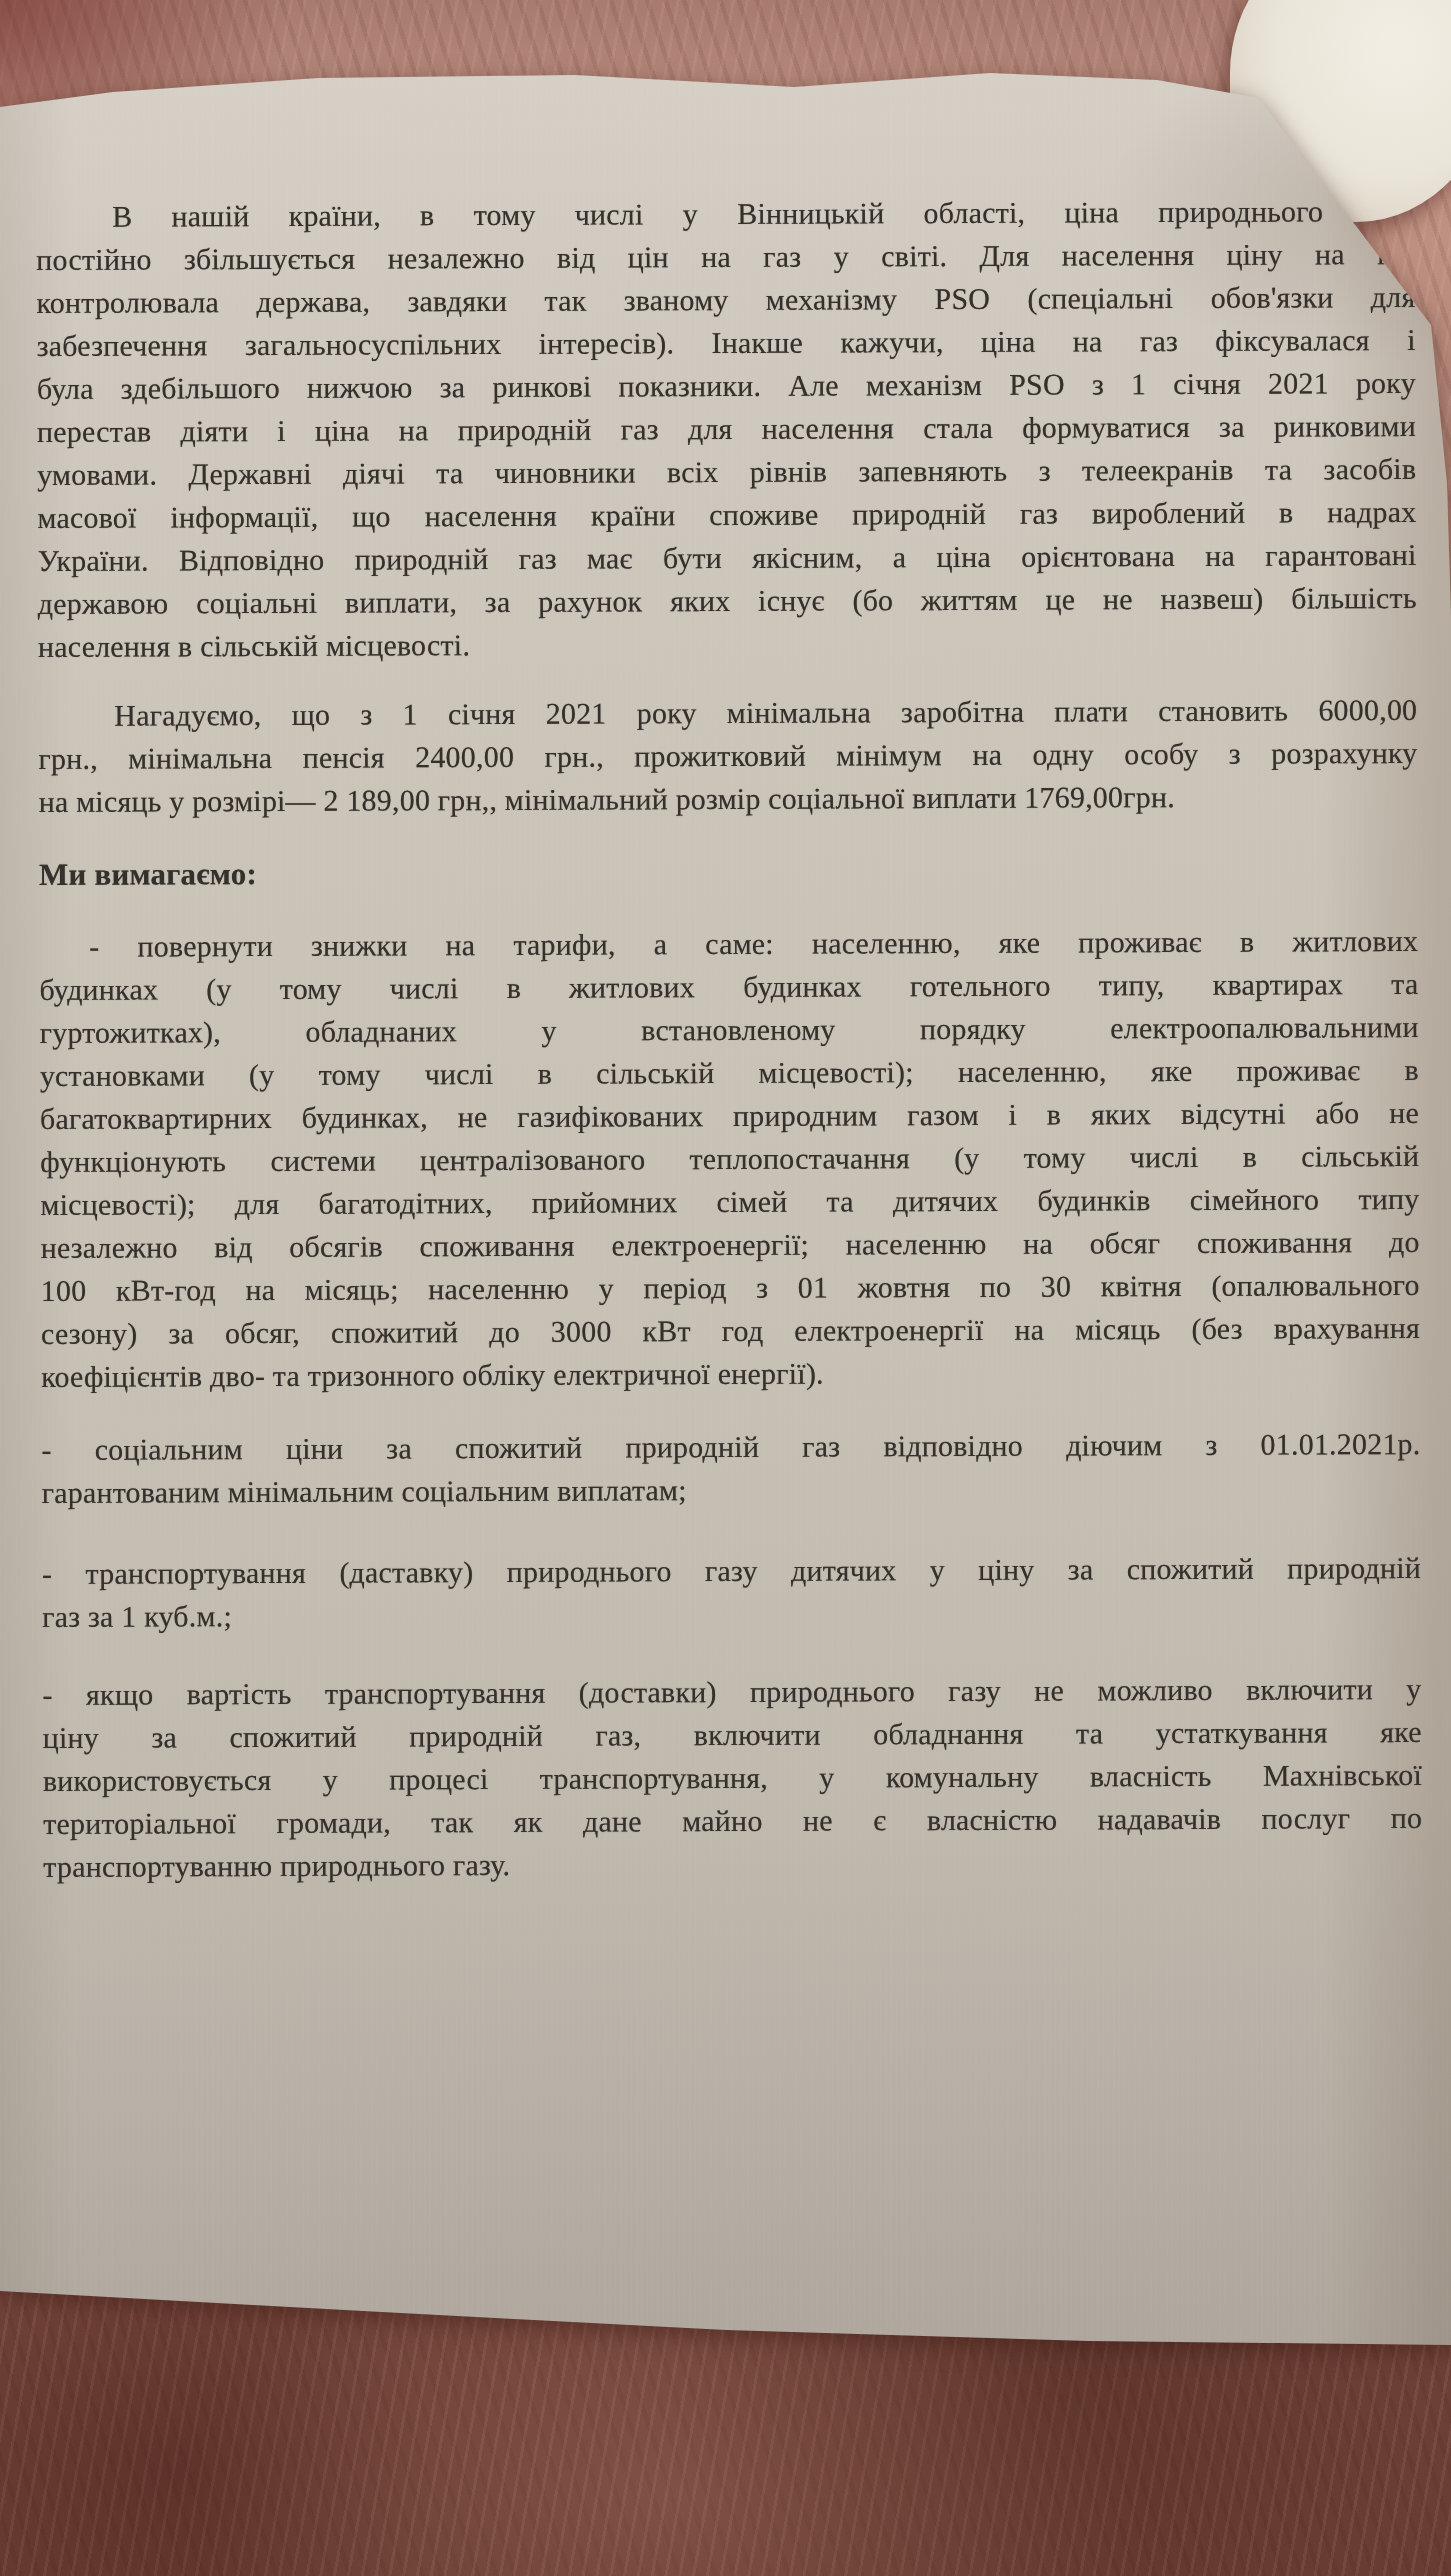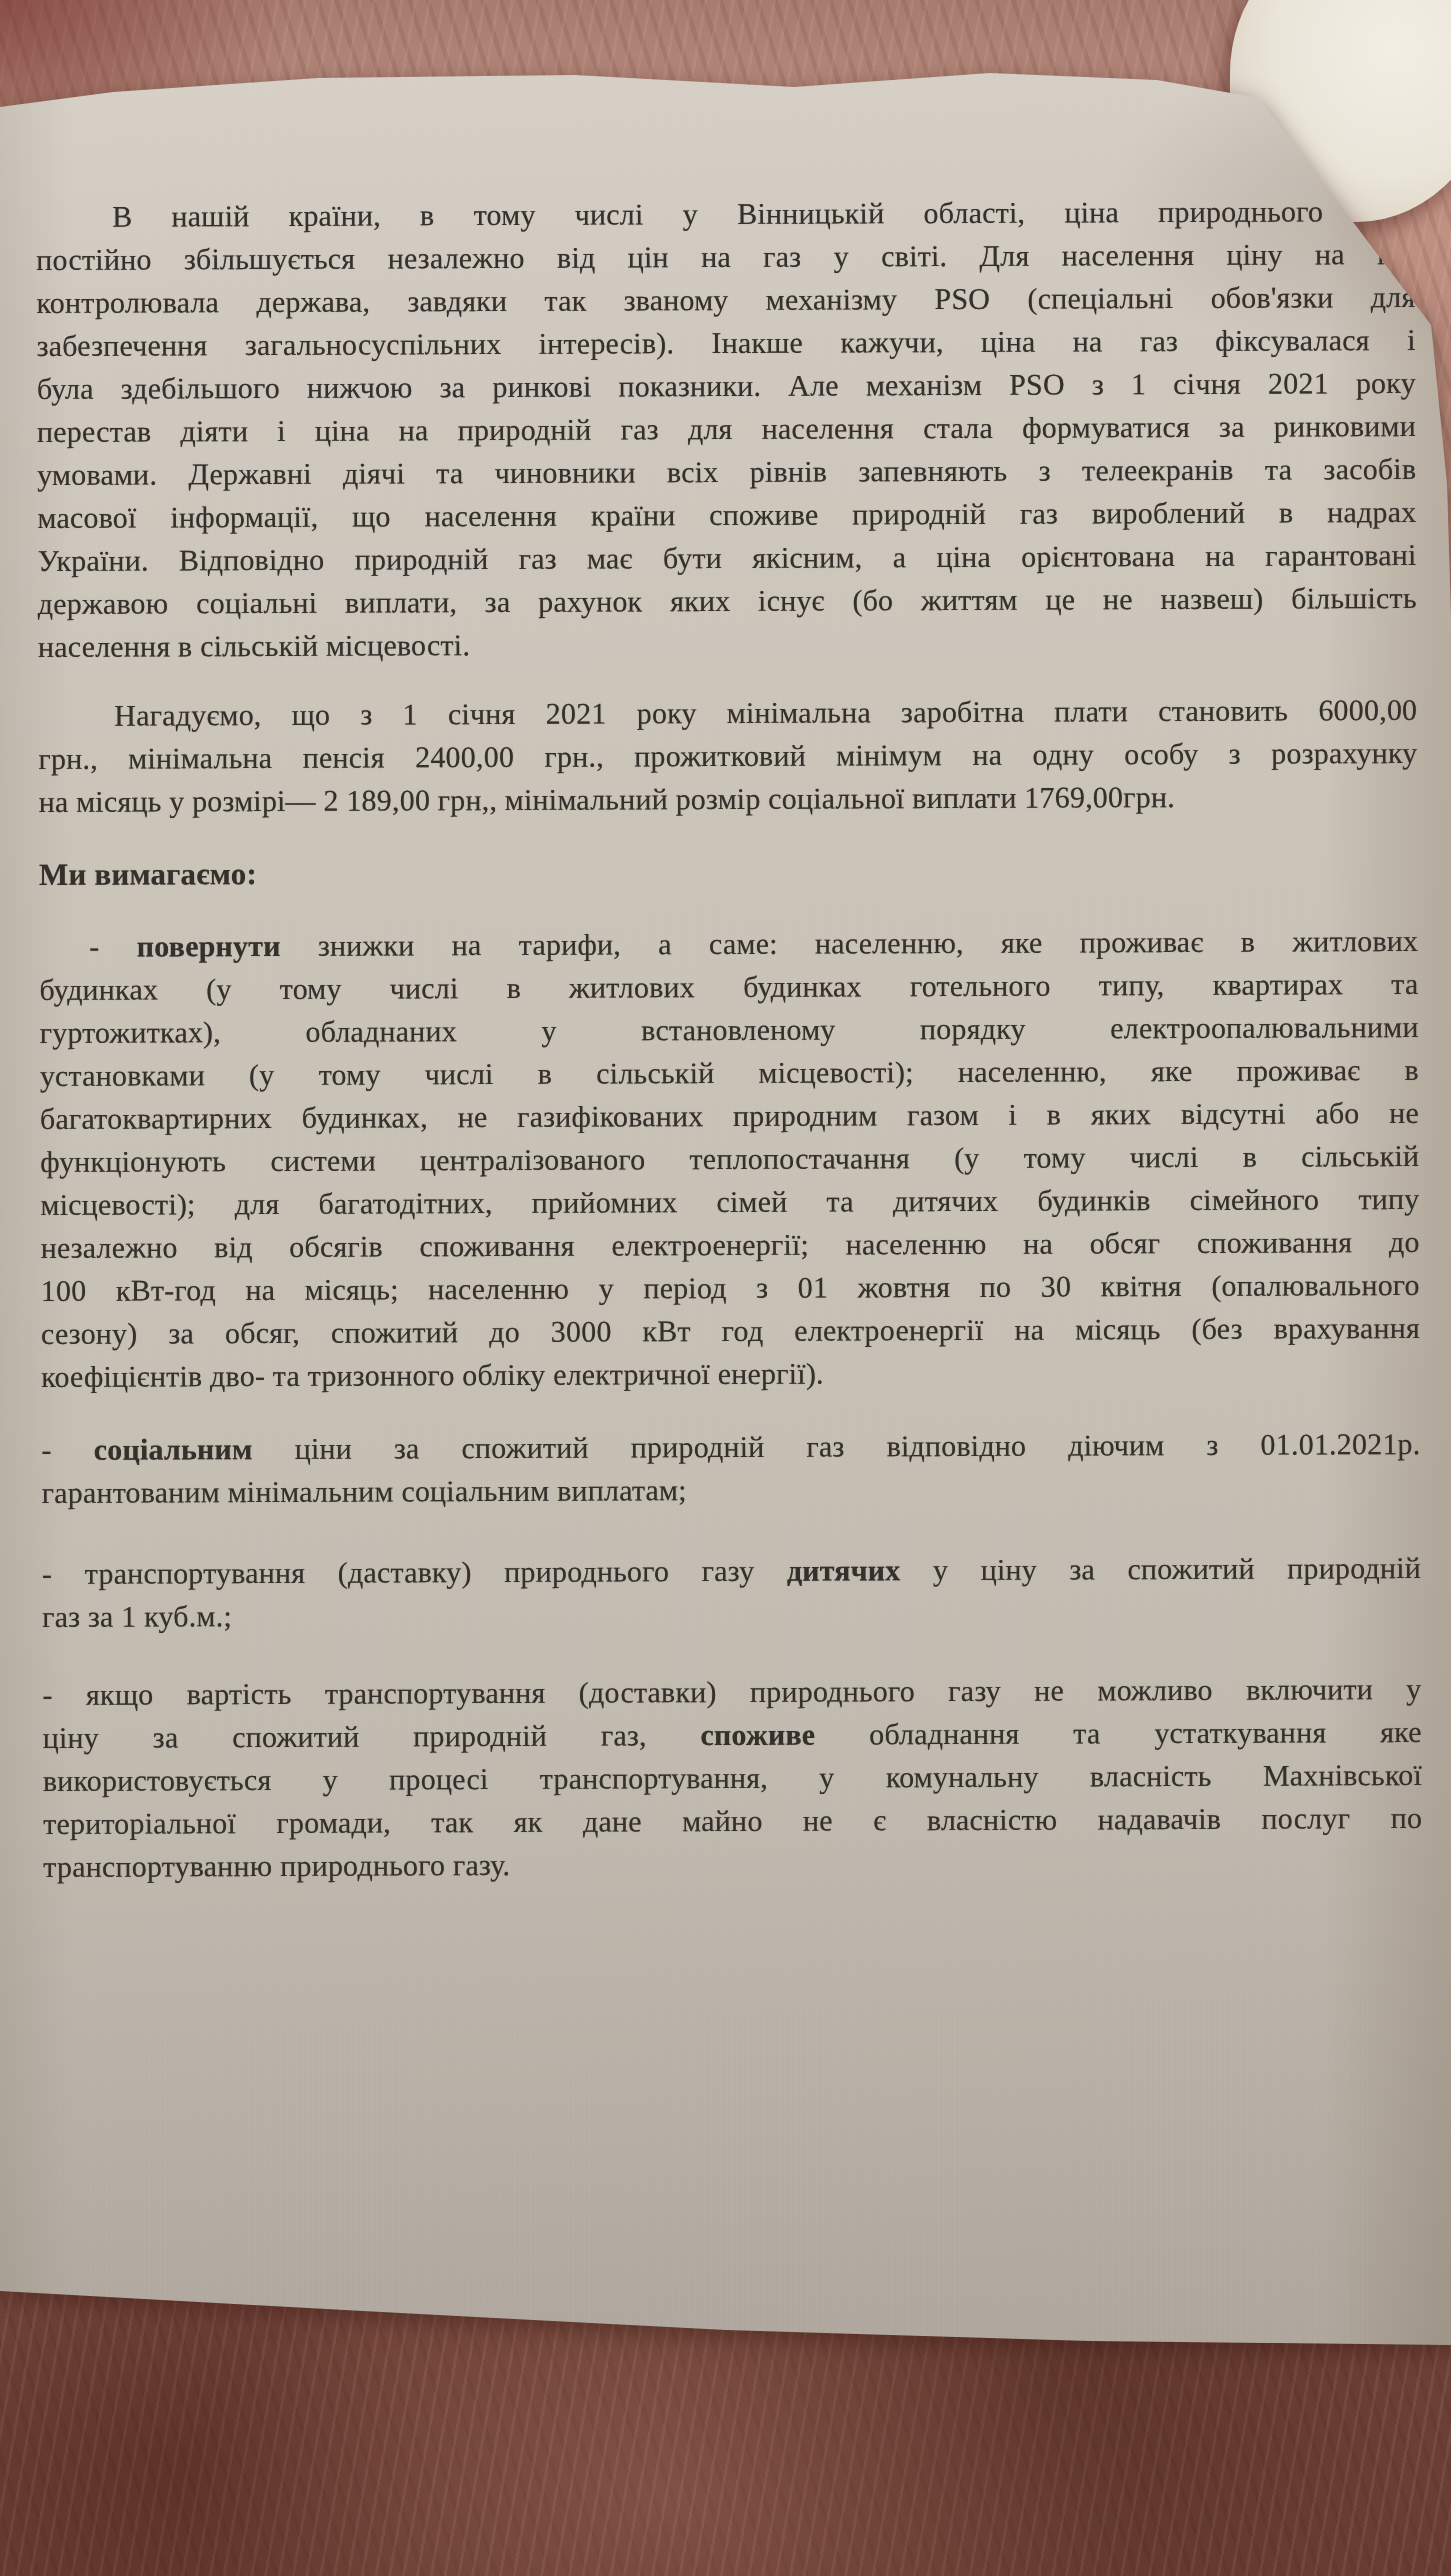--- a/index.html
+++ b/index.html
@@ -52,21 +52,21 @@
   .para.gap-a{margin-top:26px;}
   .para.gap-b{margin-top:29px;}
   .para.gap-c{margin-top:30px;}
   .para.gap-d{margin-top:38px;}
   .para.gap-e{margin-top:35px;}
   .hd{margin-top:30px;font-weight:700;font-size:31px;}
   .ln{text-align:justify;text-align-last:justify;}
   .ln.last{text-align-last:left;}
   .ln.first-lg{text-indent:76px;}
   .ln.first-sm{text-indent:50px;}
-  .ln b{font-weight:700;}
+  .ln b{font-weight:400;}
 </style>
 </head>
 <body>
 
 <div class="fabric"></div>
 <div class="white-blob"></div>
 
 <div class="paper-wrap">
   <div class="paper">
     <div class="textblock">
@@ -112,21 +112,21 @@
         <div class="ln last">гарантованим мінімальним соціальним виплатам;</div>
       </div>
 
       <div class="para gap-d">
         <div class="ln"><span>- транспортування (даставку) природнього газу </span><b>дитячих</b><span> у ціну за спожитий природній</span></div>
         <div class="ln last">газ  за 1 куб.м.;</div>
       </div>
 
       <div class="para gap-e">
         <div class="ln">- якщо вартість транспортування (доставки) природнього газу не можливо включити у</div>
-        <div class="ln"><span>ціну за спожитий природній газ, </span><b>споживе</b><span> обладнання та устаткування яке</span></div>
+        <div class="ln"><span>ціну за спожитий природній газ, </span><b>включити</b><span> обладнання та устаткування яке</span></div>
         <div class="ln">використовується  у процесі транспортування, у комунальну власність Махнівської</div>
         <div class="ln">територіальної громади, так як дане майно не є власністю надавачів послуг по</div>
         <div class="ln last">транспортуванню природнього газу.</div>
       </div>
 
     </div>
   </div>
 </div>
 
 

